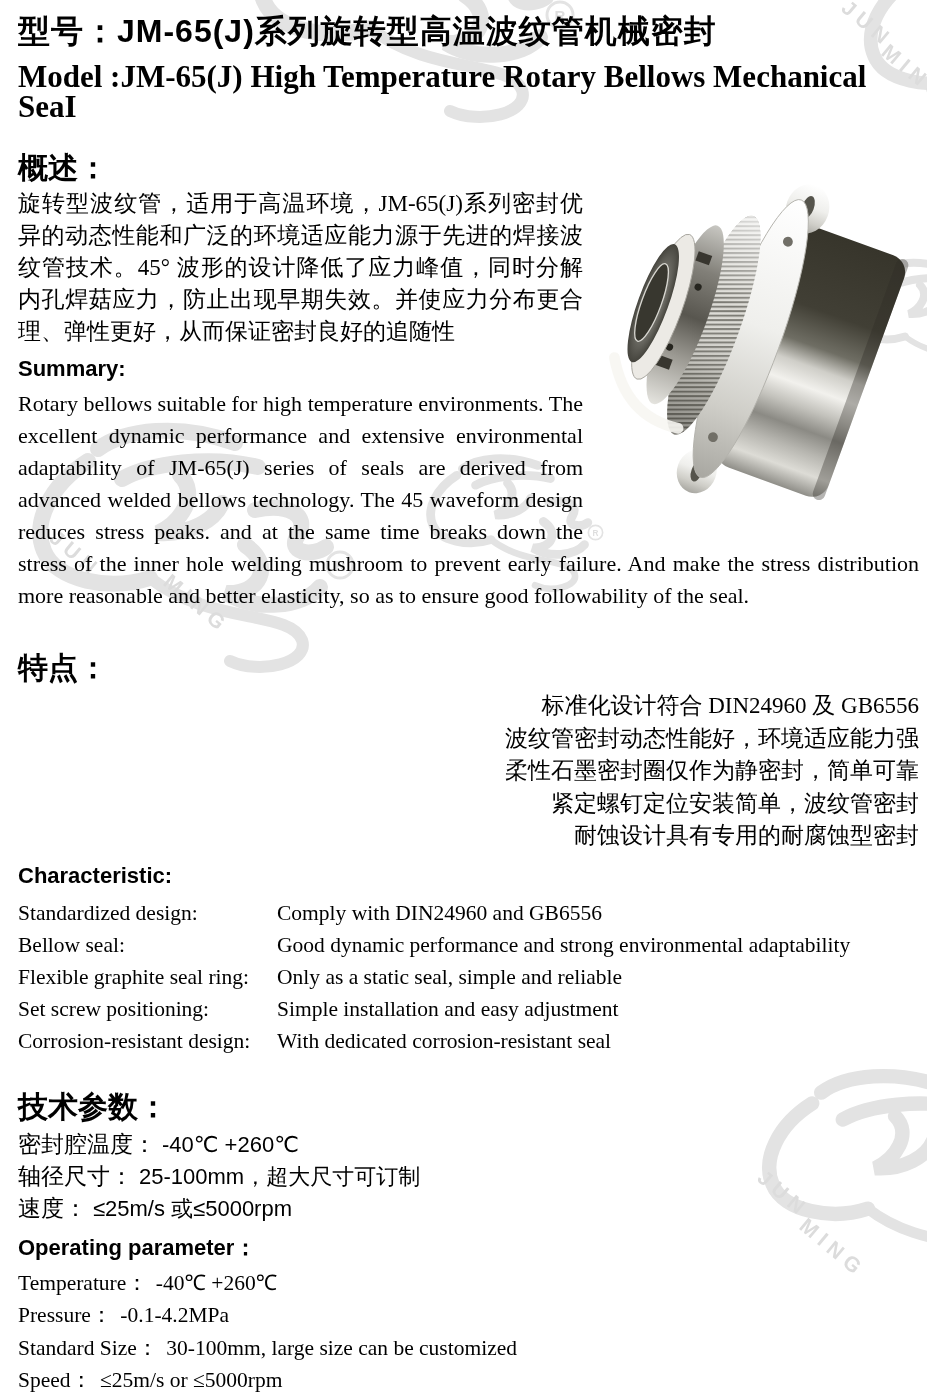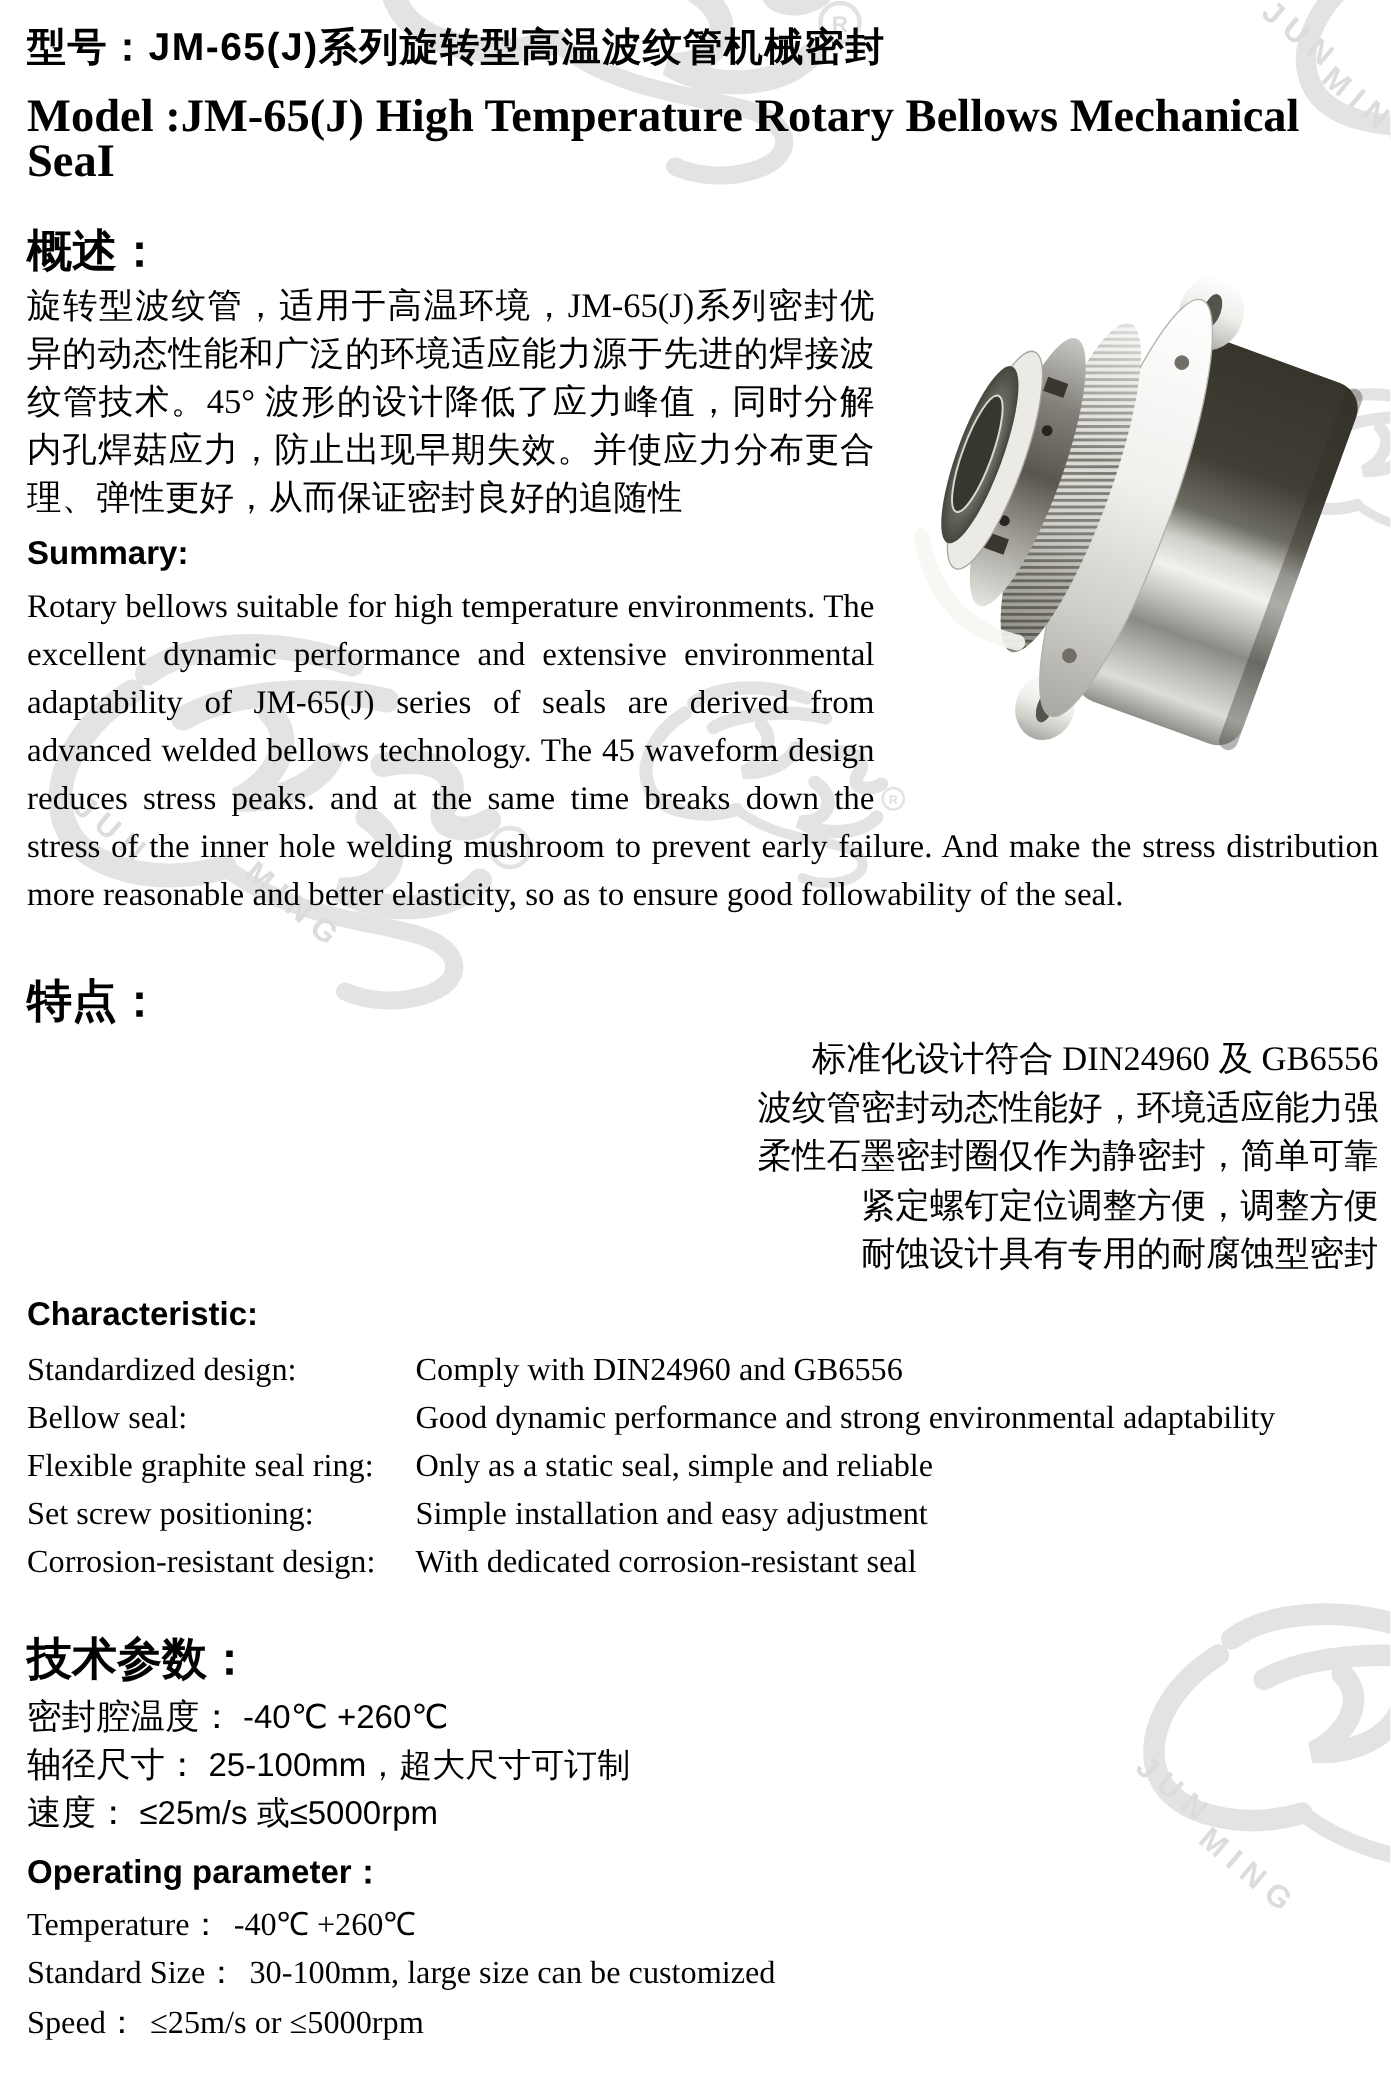--- a/index.html
+++ b/index.html
@@ -10,21 +10,21 @@
     overflow:hidden;
     color:#000;
   }
   .wm-layer{position:absolute;top:0;left:0;width:927px;height:1395px;z-index:0;pointer-events:none;}
   .content{position:relative;z-index:1;padding:12px 8px 0 18px;}
 
   .zh{font-family:"Liberation Serif","DejaVu Serif",serif;}
   .en{font-family:Liberation Serif, serif;}
 
   h1.title{
-    margin:0;font-size:26px;line-height:38px;font-weight:bold;
+    margin:0;font-size:32px;line-height:38px;font-weight:bold;
     font-family:"Liberation Sans","DejaVu Sans",sans-serif;letter-spacing:1px;
   }
   h2.subtitle{
     margin:12px 0 0 0;font-size:31px;line-height:30px;font-weight:bold;
     font-family:Liberation Serif, serif;
   }
 
   .product-float{
     float:right;width:322px;height:374px;
     margin:30px 0 4px 14px;position:relative;overflow:hidden;
@@ -178,21 +178,21 @@
     <div class="feat-row zh">
       <span class="flabel">标准化设计</span><span>符合 DIN24960 及 GB6556</span>
     </div>
     <div class="feat-row zh">
       <span class="flabel">波纹管密封</span><span>动态性能好，环境适应能力强</span>
     </div>
     <div class="feat-row zh">
       <span class="flabel">柔性石墨密封圈</span><span>仅作为静密封，简单可靠</span>
     </div>
     <div class="feat-row zh">
-      <span class="flabel">紧定螺钉定位</span><span>调整方便，调整方便</span>
+      <span class="flabel">紧定螺钉定位</span><span>安装简单，波纹管密封</span>
     </div>
     <div class="feat-row zh">
       <span class="flabel">耐蚀设计</span><span>具有专用的耐腐蚀型密封</span>
     </div>
 
     <div class="h-en" id="characteristic-heading">Characteristic:</div>
     <div class="char-row en">
       <span class="clabel">Standardized design:</span><span>Comply with DIN24960 and GB6556</span>
     </div>
     <div class="char-row en">
@@ -217,20 +217,23 @@
     </div>
     <div class="pz-row zh">
       <span>速度：</span><span class="pvalue">≤25m/s 或≤5000rpm</span>
     </div>
 
     <div class="h-en" id="operating-heading">Operating parameter：</div>
     <div class="pe-row en">
       <span>Temperature：</span><span class="pvalue">-40℃ +260℃</span>
     </div>
     <div class="pe-row en">
+      <span>Pressure：</span><span class="pvalue">-0.1-4.2MPa</span>
+    </div>
+    <div class="pe-row en">
       <span>Standard Size：</span><span class="pvalue">30-100mm, large size can be customized</span>
     </div>
     <div class="pe-row en">
       <span>Speed：</span><span class="pvalue">≤25m/s or ≤5000rpm</span>
     </div>
 
   </div>
 </div>
 
 </body></html>

